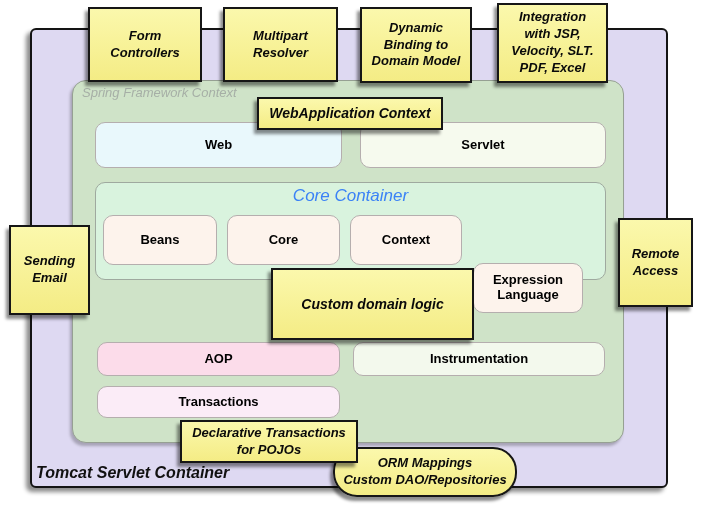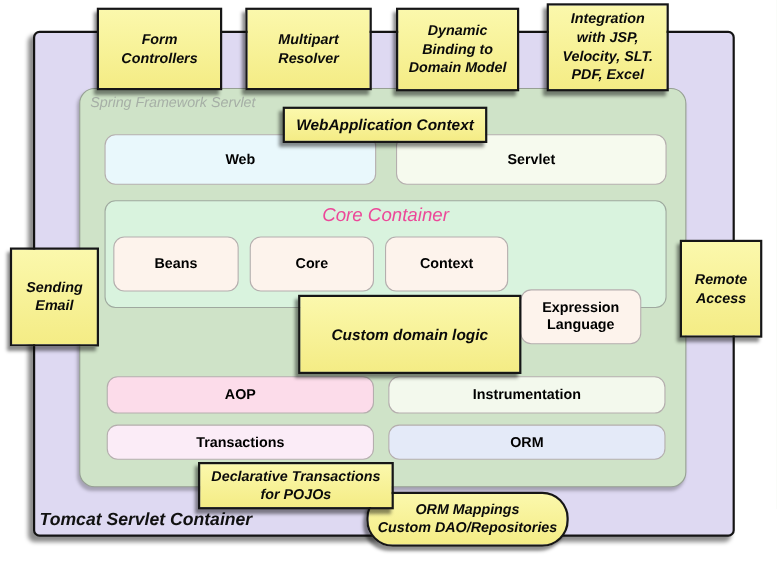--- a/index.html
+++ b/index.html
@@ -38,21 +38,21 @@
   }
   .web{left:95px;top:122px;width:247px;height:46px;background:#e9f8fc;}
   .servlet{left:360px;top:122px;width:246px;height:46px;background:#f6faee;}
 
   .corebox{
     left:95px;top:182px;width:511px;height:98px;
     background:#d9f3de;border:1px solid #9fa99f;border-radius:10px;
   }
   .core-label{
     left:95px;top:186px;width:511px;text-align:center;
-    font-size:17px;font-style:italic;color:#ec4899;
+    font-size:17px;font-style:italic;color:#3b82f6;
   }
   .beans{left:103px;top:215px;width:114px;height:50px;background:#fdf3ec;}
   .core{left:227px;top:215px;width:113px;height:50px;background:#fdf3ec;}
   .context{left:350px;top:215px;width:112px;height:50px;background:#fdf3ec;}
   .expression{left:473px;top:215px;width:110px;height:50px;background:#fdf3ec;margin-top:48px;}
 
   .aop{left:97px;top:342px;width:243px;height:34px;background:#fcdcea;}
   .instrumentation{left:353px;top:342px;width:252px;height:34px;background:#f3f9ed;}
   .transactions{left:97px;top:386px;width:243px;height:32px;background:#fbecf7;}
   .orm{left:353px;top:386px;width:252px;height:32px;background:#e4eaf8;}
@@ -79,37 +79,36 @@
 </style>
 </head>
 <body>
 
 <div class="stage">
 
   <div class="abs tomcat"></div>
   <div class="abs tomcat-label">Tomcat Servlet Container</div>
 
   <div class="abs runtime"></div>
-  <div class="abs runtime-label">Spring Framework Servlet</div>
+  <div class="abs runtime-label">Spring Framework Context</div>
 
   <div class="abs mod web">Web</div>
   <div class="abs mod servlet">Servlet</div>
 
   <div class="abs corebox"></div>
   <div class="abs core-label">Core Container</div>
   <div class="abs mod beans">Beans</div>
   <div class="abs mod core">Core</div>
   <div class="abs mod context">Context</div>
   <div class="abs mod expression">Expression
 Language</div>
 
   <div class="abs mod aop">AOP</div>
   <div class="abs mod instrumentation">Instrumentation</div>
   <div class="abs mod transactions">Transactions</div>
-  <div class="abs mod orm">ORM</div>
 
   <div class="abs note n-form">Form
 Controllers</div>
   <div class="abs note n-multipart">Multipart
 Resolver</div>
   <div class="abs note n-dynamic">Dynamic
 Binding to
 Domain Model</div>
   <div class="abs note n-integration">Integration
 with JSP,

